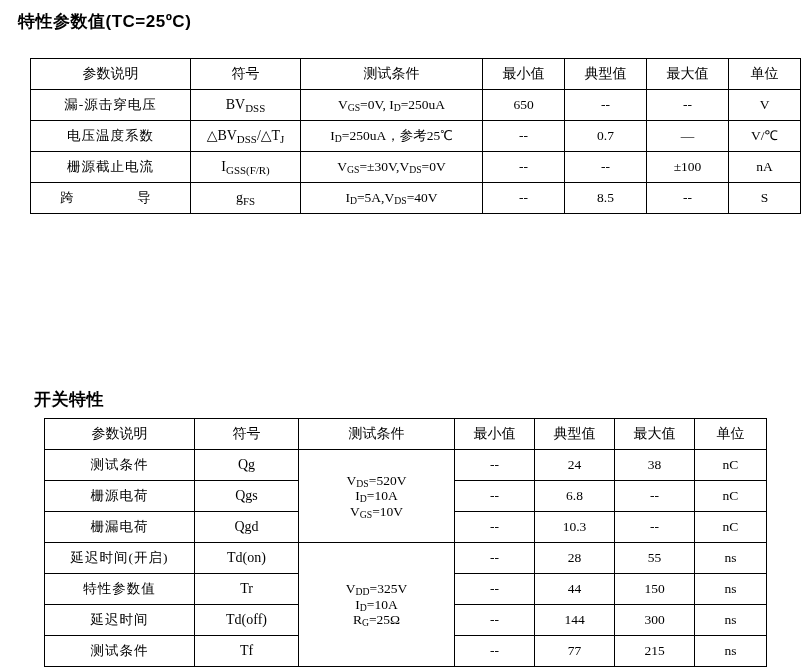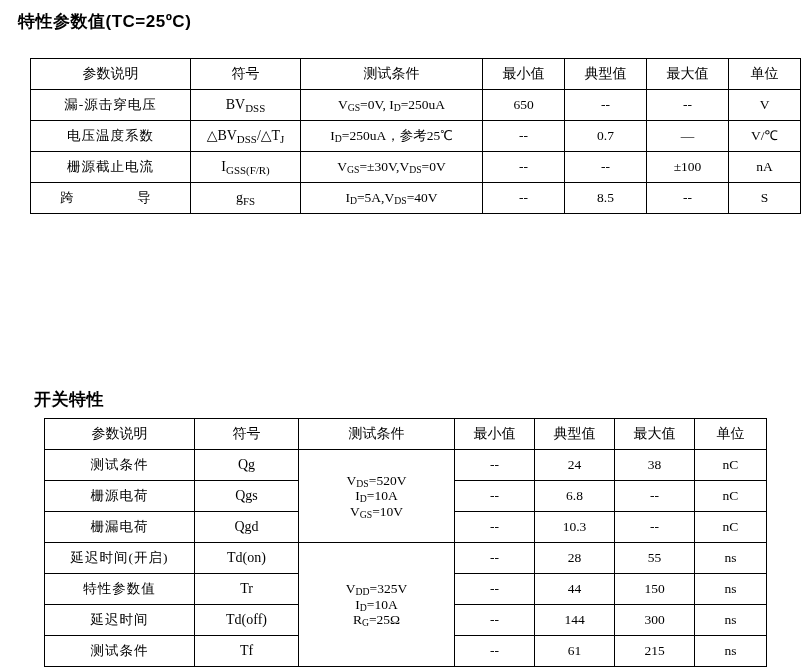--- a/index.html
+++ b/index.html
@@ -256,21 +256,21 @@
           <td class="cellnum">--</td>
           <td class="cellnum">144</td>
           <td class="cellnum">300</td>
           <td class="unitcell">ns</td>
         </tr>
 
         <tr>
           <td class="desc">测试条件</td>
           <td class="sym">Tf</td>
           <td class="cellnum">--</td>
-          <td class="cellnum">61</td>
+          <td class="cellnum">77</td>
           <td class="cellnum">215</td>
           <td class="unitcell">ns</td>
         </tr>
       </tbody>
     </table>
   </div>
 
 </div>
 
 </body></html>

